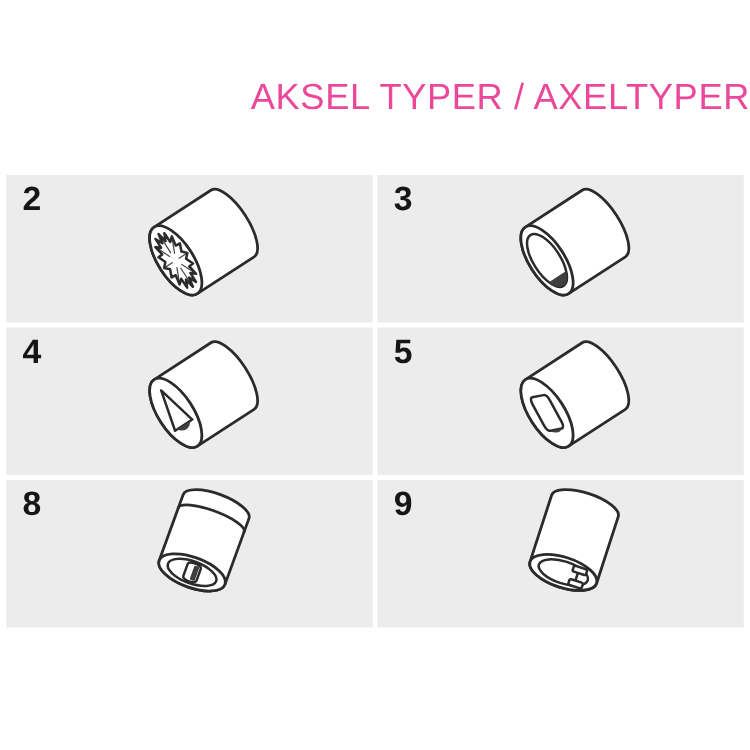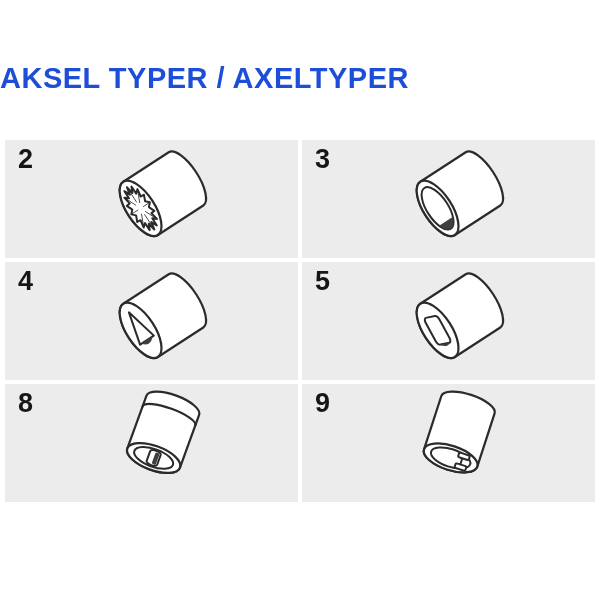--- a/index.html
+++ b/index.html
@@ -16,25 +16,25 @@
     position: relative;
     width: 600px;
     height: 600px;
     background: var(--page-background, #ffffff);
   }
   .title {
     position: absolute;
     top: 62px;
     left: 0;
     width: 100%;
-    text-align: left;
+    text-align: right;
     font-size: 29px;
-    font-weight: bold;
+    font-weight: normal;
     letter-spacing: 0.5px;
-    color: #1d4ed8;
+    color: #ec4899;
     margin: 0;
   }
   .grid {
     position: absolute;
     top: 140px;
     left: 5px;
     width: 590px;
     display: grid;
     grid-template-columns: 1fr 1fr;
     grid-template-rows: repeat(3, 118px);

